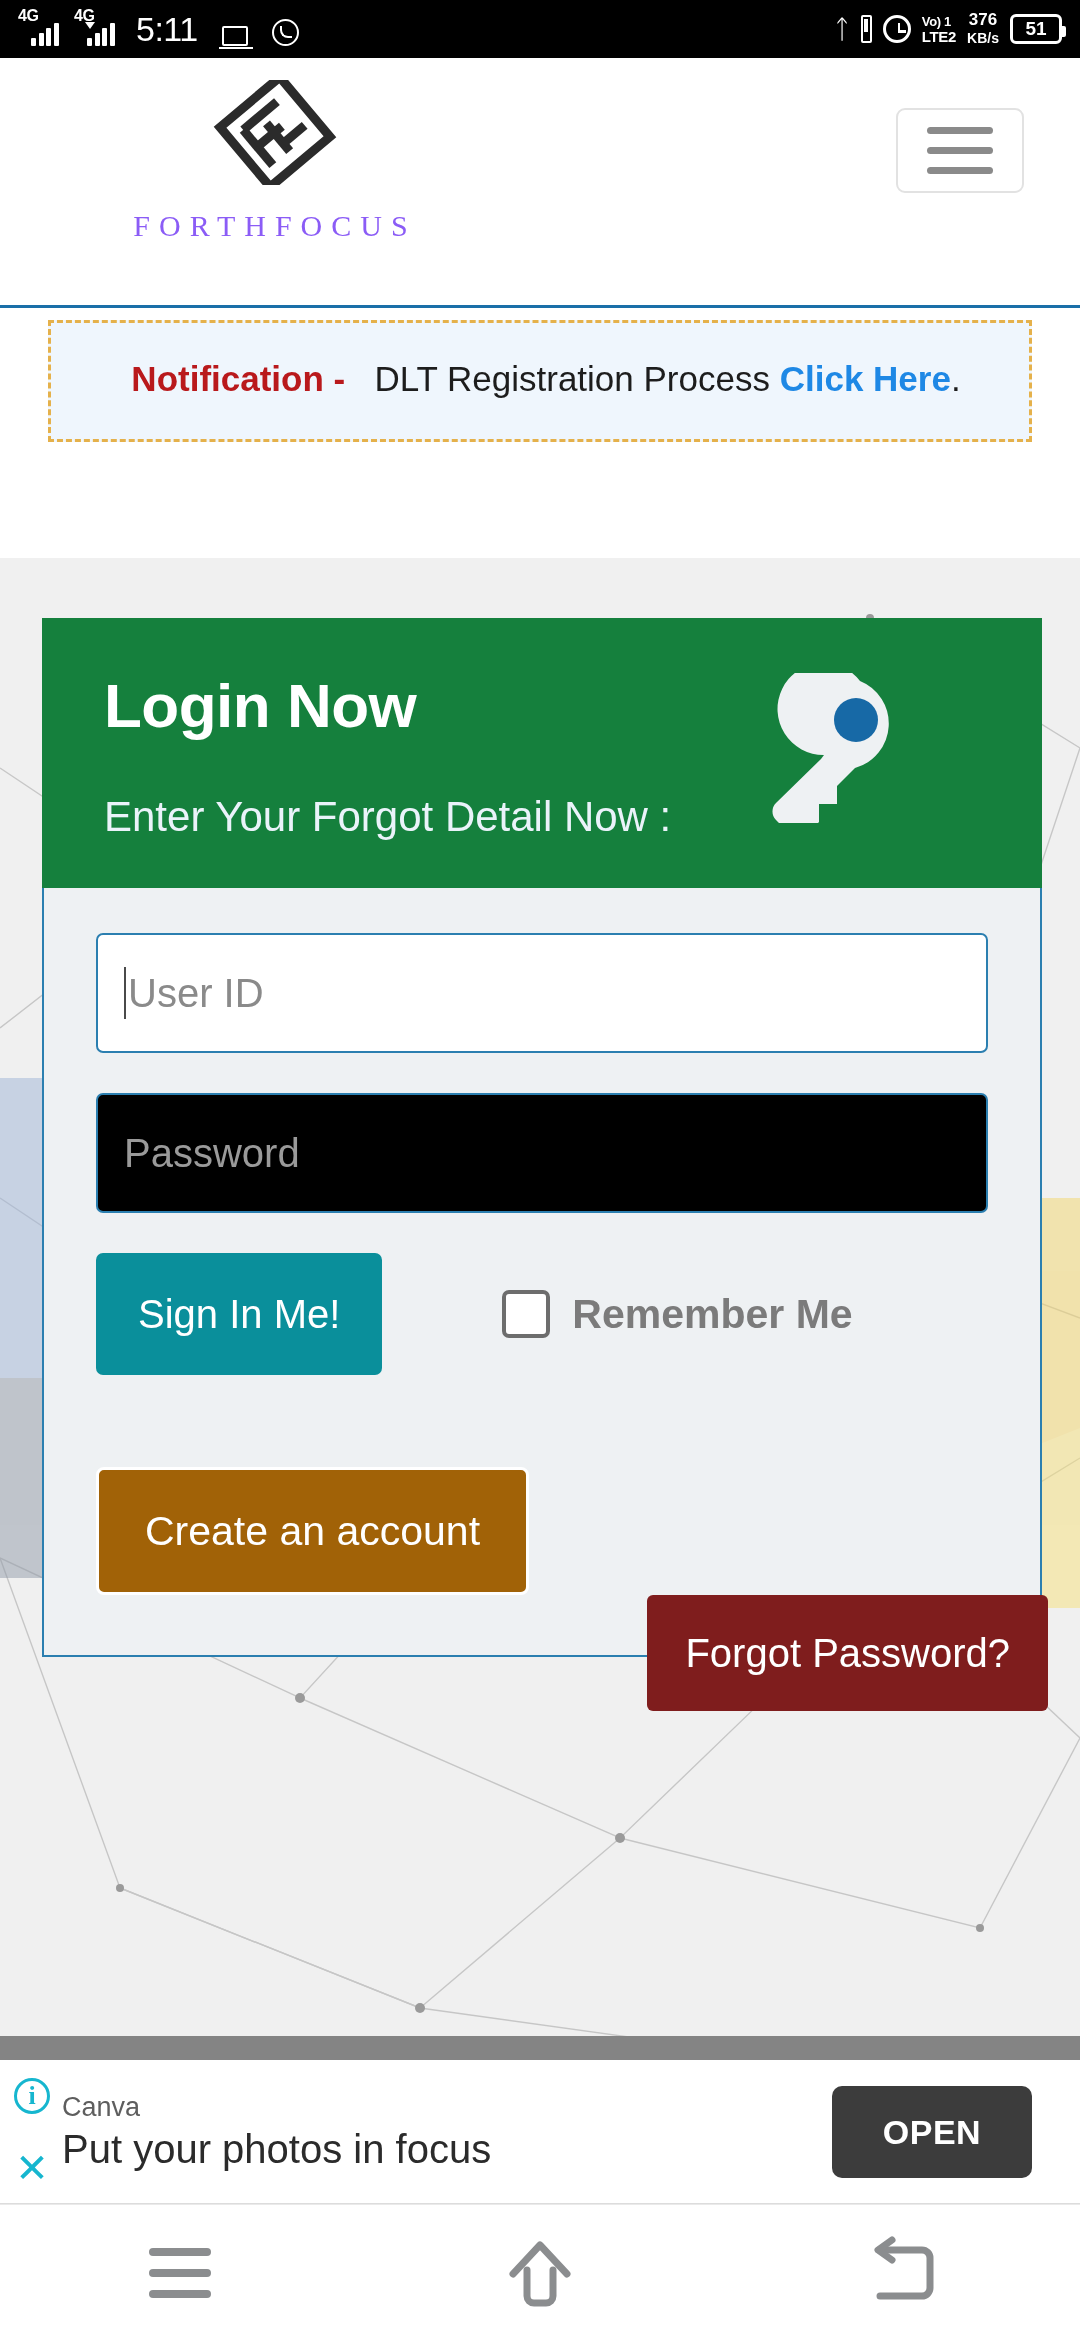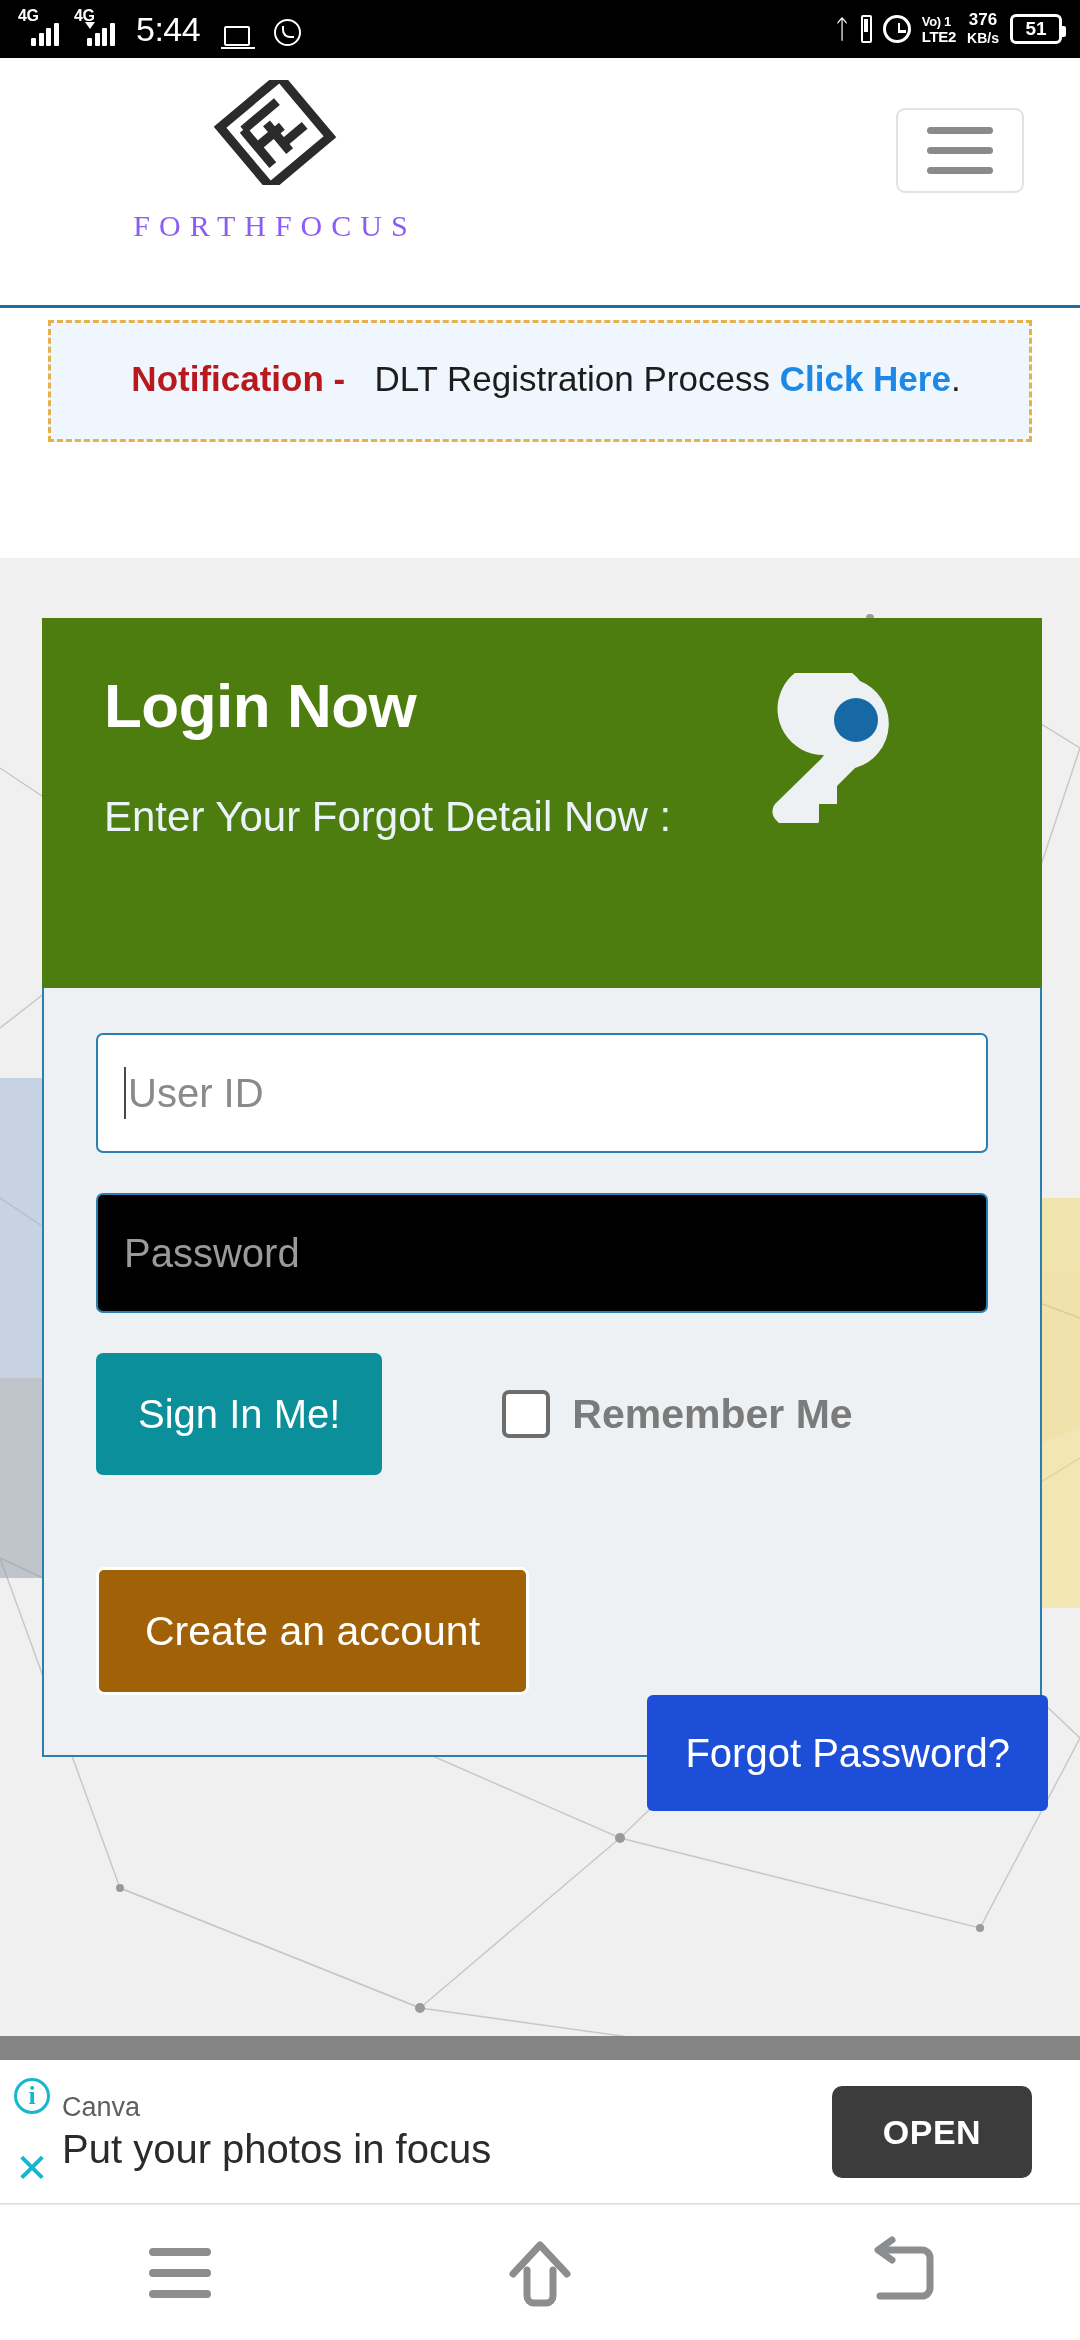--- a/index.html
+++ b/index.html
@@ -72,42 +72,42 @@
   .notif .lk{ color:#1e88e5; font-weight:bold; }
 
   
   .backdrop{ position:absolute; left:0; top:500px; width:1080px; height:1530px;
     background:#f0f0f0; overflow:hidden; z-index:0; }
   .net{ position:absolute; inset:0; width:100%; height:100%; }
   .env{ position:absolute; left:0; top:0; width:100%; height:100%; }
 
   
   .login-card{ position:absolute; left:42px; top:560px; width:1000px; z-index:2; }
-  .login-head{ background:#4d7c0f; padding:52px 62px 50px 62px; position:relative; height:370px; }
+  .login-head{ background:#15803d; padding:52px 62px 50px 62px; position:relative; height:270px; }
   .login-head h1{ color:#fff; font-size:62px; font-weight:bold; letter-spacing:-0.5px; }
   .login-head p{ color:#eaf3fa; font-size:42px; font-weight:300; margin-top:52px; }
   .key-icon{ position:absolute; right:130px; top:55px; width:160px; height:150px; }
   .login-body{ background:#eef1f3; border:2px solid #2b7fb0; border-top:none;
     padding:45px 52px 60px 52px; position:relative; min-height:620px; }
   .fld{ width:100%; height:120px; border:2px solid #2b7fb0; border-radius:7px;
     background:#fff; display:flex; align-items:center; padding:0 26px;
     font-size:40px; color:#8a8a8a; font-weight:300; margin-bottom:40px; position:relative; }
   .fld.pw{ background:#000000; color:#9a9a9a;text-align:right; }
   .caret{ display:inline-block; width:2px; height:52px; background:#4a4a4a; margin-right:2px; }
   .row-a{ display:flex; align-items:center; margin-top:18px; }
   .btn-signin{ background:#0a8f9b; color:#fff; font-size:40px; font-weight:400;
     border:none; border-radius:7px; padding:0 42px; height:122px;
     display:flex; align-items:center; justify-content:center; }
   .remember{ margin-left:120px; display:flex; align-items:center; gap:22px; }
   .cbox{ width:48px; height:48px; background:#fff; border:4px solid #6d6d6d; border-radius:7px; }
   .remember span{ font-size:41px; font-weight:bold; color:#7b7b7b; }
   .btn-create{ margin-top:92px; background:#a16207; color:#fff; font-size:41px; font-weight:300;
     border:3px solid #fff; border-radius:8px; padding:0 46px; height:128px;
     display:inline-flex; align-items:center; justify-content:center; }
-  .btn-forgot{ position:absolute; right:-8px; bottom:-56px; background:#1d4ed8; color:#fff;
+  .btn-forgot{ position:absolute; right:-8px; bottom:-56px; background:#7f1d1d; color:#fff;
     font-size:40px; font-weight:300; border:none; border-radius:6px;
     padding:0 38px; height:116px; display:flex; align-items:center; justify-content:center; }
 
   
   .adwrap{ position:absolute; left:0; top:2036px; width:1080px; height:168px; z-index:5; }
   .adbar-top{ width:100%; height:24px; background:#848484; }
   .ad{ position:relative; width:100%; height:144px; background:#fff; border-bottom:1px solid #dcdcdc;
     display:flex; align-items:center; }
   .ad-marks{ position:absolute; left:8px; top:18px; width:48px; height:110px;
     display:flex; flex-direction:column; align-items:center; justify-content:space-between; }
@@ -147,21 +147,21 @@
     <div class="sig sig2">
       <span class="g4">4G</span>
       <span class="tri"></span>
       <span class="bars">
           <i></i>
           <i></i>
           <i></i>
           <i></i>
         </span>
     </div>
-    <div class="clock">5:44</div>
+    <div class="clock">5:11</div>
     <div class="sb-ic">
         <span class="laptop"></span>
       </div>
     <div class="sb-ic">
         <span class="wa"></span>
       </div>
   </div>
   <div class="sb-right">
     <span class="bt">ᛏ</span>
     <span class="sim"></span>

